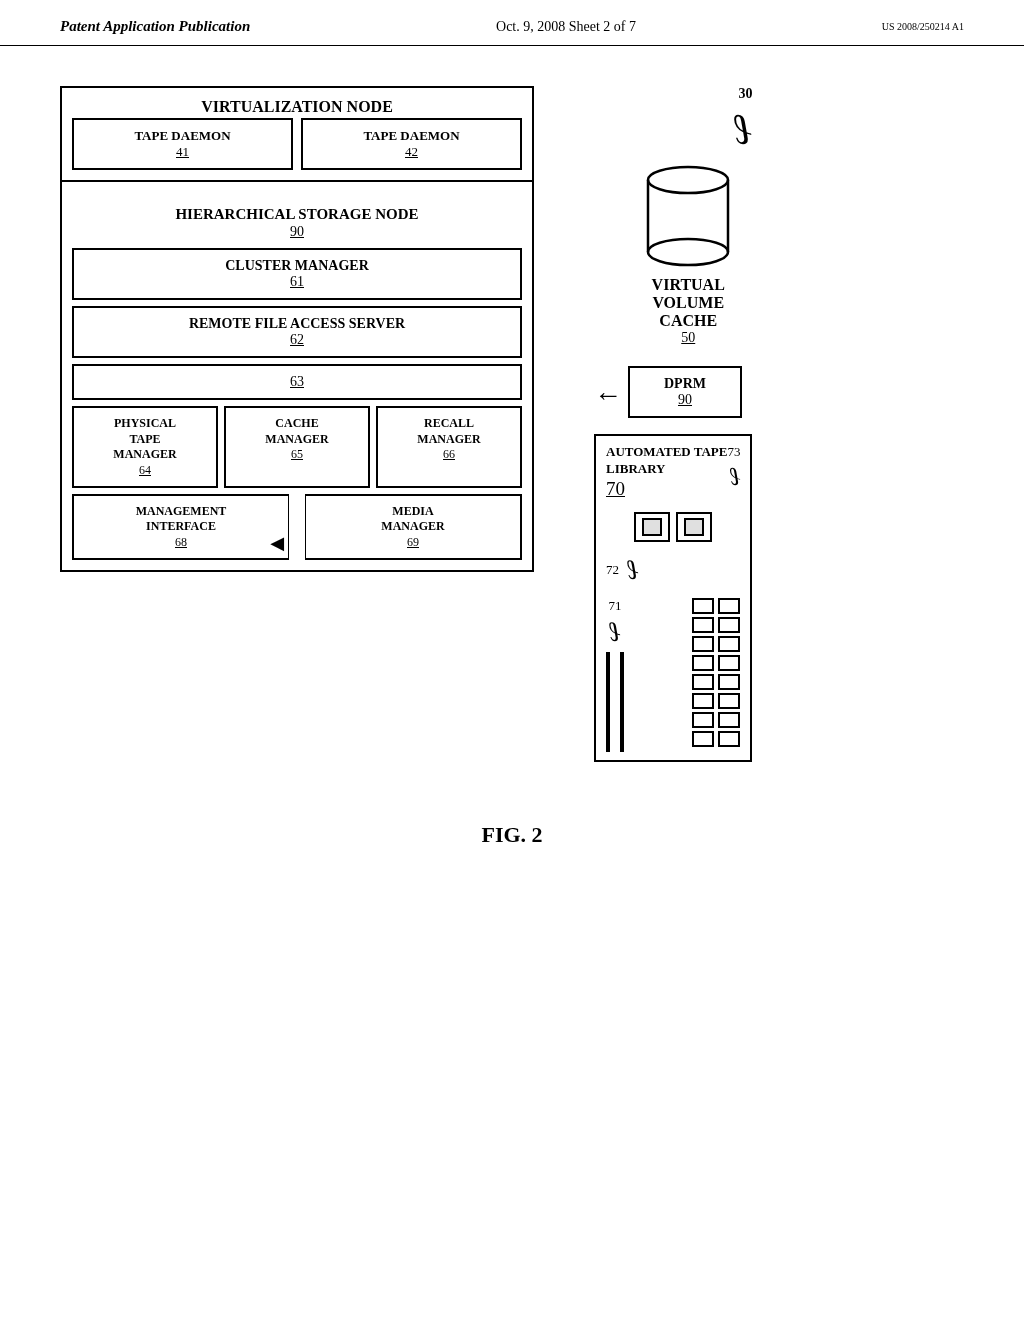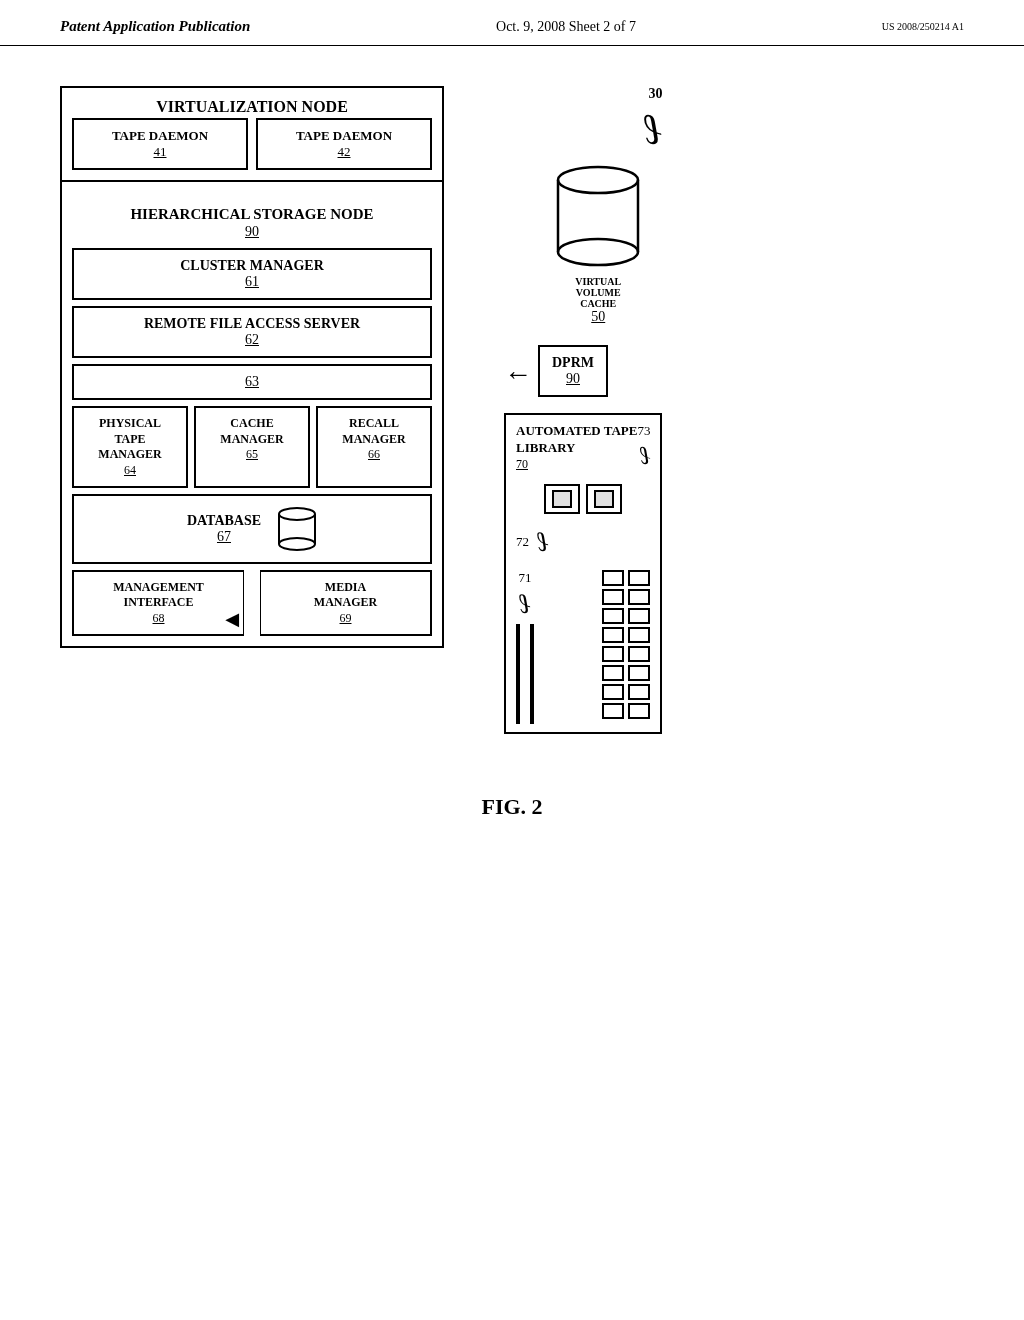--- a/index.html
+++ b/index.html
@@ -32,21 +32,21 @@
       gap: 40px;
       align-items: flex-start;
       justify-content: flex-start;
     }
 
     
     .left-col {
       display: flex;
       flex-direction: column;
       gap: 0;
-      width: 384px;
+      width: 474px;
     }
 
     
     .virt-node-box {
       border: 2px solid #000;
       padding: 10px;
     }
     .virt-node-title {
       text-align: center;
       font-weight: bold;
@@ -187,21 +187,21 @@
 
     
     .mgmt-arrow {
       position: absolute;
       bottom: 4px;
       right: 4px;
       font-size: 18px;
     }
     .dprm-box {
       border: 2px solid #000;
-      padding: 8px 12px;
+      padding: 8px 34px;
       text-align: center;
     }
     .dprm-box .box-title {
       font-weight: bold;
       font-size: 14px;
     }
     .dprm-box .box-num {
       font-size: 14px;
       text-decoration: underline;
     }
@@ -218,21 +218,21 @@
       display: flex;
       justify-content: space-between;
       align-items: flex-start;
     }
     .atl-title-block {
       font-weight: bold;
       font-size: 13px;
       line-height: 1.3;
     }
     .atl-num {
-      font-size: 12px;
+      font-size: 19px;
       text-decoration: underline;
     }
 
     
     .tape-drives {
       display: flex;
       gap: 6px;
       justify-content: center;
       margin: 4px 0;
     }
@@ -365,33 +365,20 @@
         <div class="three-col-box">
           <div class="box-title">CACHE<br>MANAGER</div>
           <div class="box-num">65</div>
         </div>
         <div class="three-col-box">
           <div class="box-title">RECALL<br>MANAGER</div>
           <div class="box-num">66</div>
         </div>
       </div>
 
-      <div class="db-box">
-        <div>
-          <div class="box-title">DATABASE</div>
-          <div class="box-num">67</div>
-        </div>
-
-        <svg class="db-cylinder" viewBox="0 0 40 50">
-          <ellipse cx="20" cy="10" rx="18" ry="6" fill="none" stroke="#000" stroke-width="2"></ellipse>
-          <line x1="2" y1="10" x2="2" y2="40" stroke="#000" stroke-width="2"></line>
-          <line x1="38" y1="10" x2="38" y2="40" stroke="#000" stroke-width="2"></line>
-          <ellipse cx="20" cy="40" rx="18" ry="6" fill="none" stroke="#000" stroke-width="2"></ellipse>
-        </svg>
-      </div>
 
       <div class="two-col-row">
         <div class="two-col-box">
           <div class="box-title">MANAGEMENT<br>INTERFACE</div>
           <div class="box-num">68</div>
 
           <div class="mgmt-arrow">◀</div>
         </div>
         <div class="two-col-box">
           <div class="box-title">MEDIA<br>MANAGER</div>
@@ -411,21 +398,21 @@
       <div style="font-size:44px; line-height:1; transform:scaleX(-1); display:inline-block; font-style:italic;">ℓ</div>
     </div>
 
     <div class="vvc-container">
       <svg width="90" height="110" viewBox="0 0 90 110">
         <ellipse cx="45" cy="18" rx="40" ry="13" fill="none" stroke="#000" stroke-width="2.5"></ellipse>
         <line x1="5" y1="18" x2="5" y2="90" stroke="#000" stroke-width="2.5"></line>
         <line x1="85" y1="18" x2="85" y2="90" stroke="#000" stroke-width="2.5"></line>
         <ellipse cx="45" cy="90" rx="40" ry="13" fill="none" stroke="#000" stroke-width="2.5"></ellipse>
       </svg>
-      <div style="text-align:center; font-weight:bold; font-size:10px; margin-top:4px;">VIRTUAL<br>VOLUME<br>CACHE</div>
+      <div style="text-align:center; font-weight:bold; font-size:16px; margin-top:4px;">VIRTUAL<br>VOLUME<br>CACHE</div>
       <div style="font-size:14px; text-decoration:underline; ">50</div>
     </div>
 
     <div style="margin-top: 20px; display:flex; align-items:center; gap:0;">
       <div style="font-size:28px; margin-right:6px;">←</div>
       <div class="dprm-box">
         <div class="box-title">DPRM</div>
         <div class="box-num">90</div>
       </div>
     </div>

